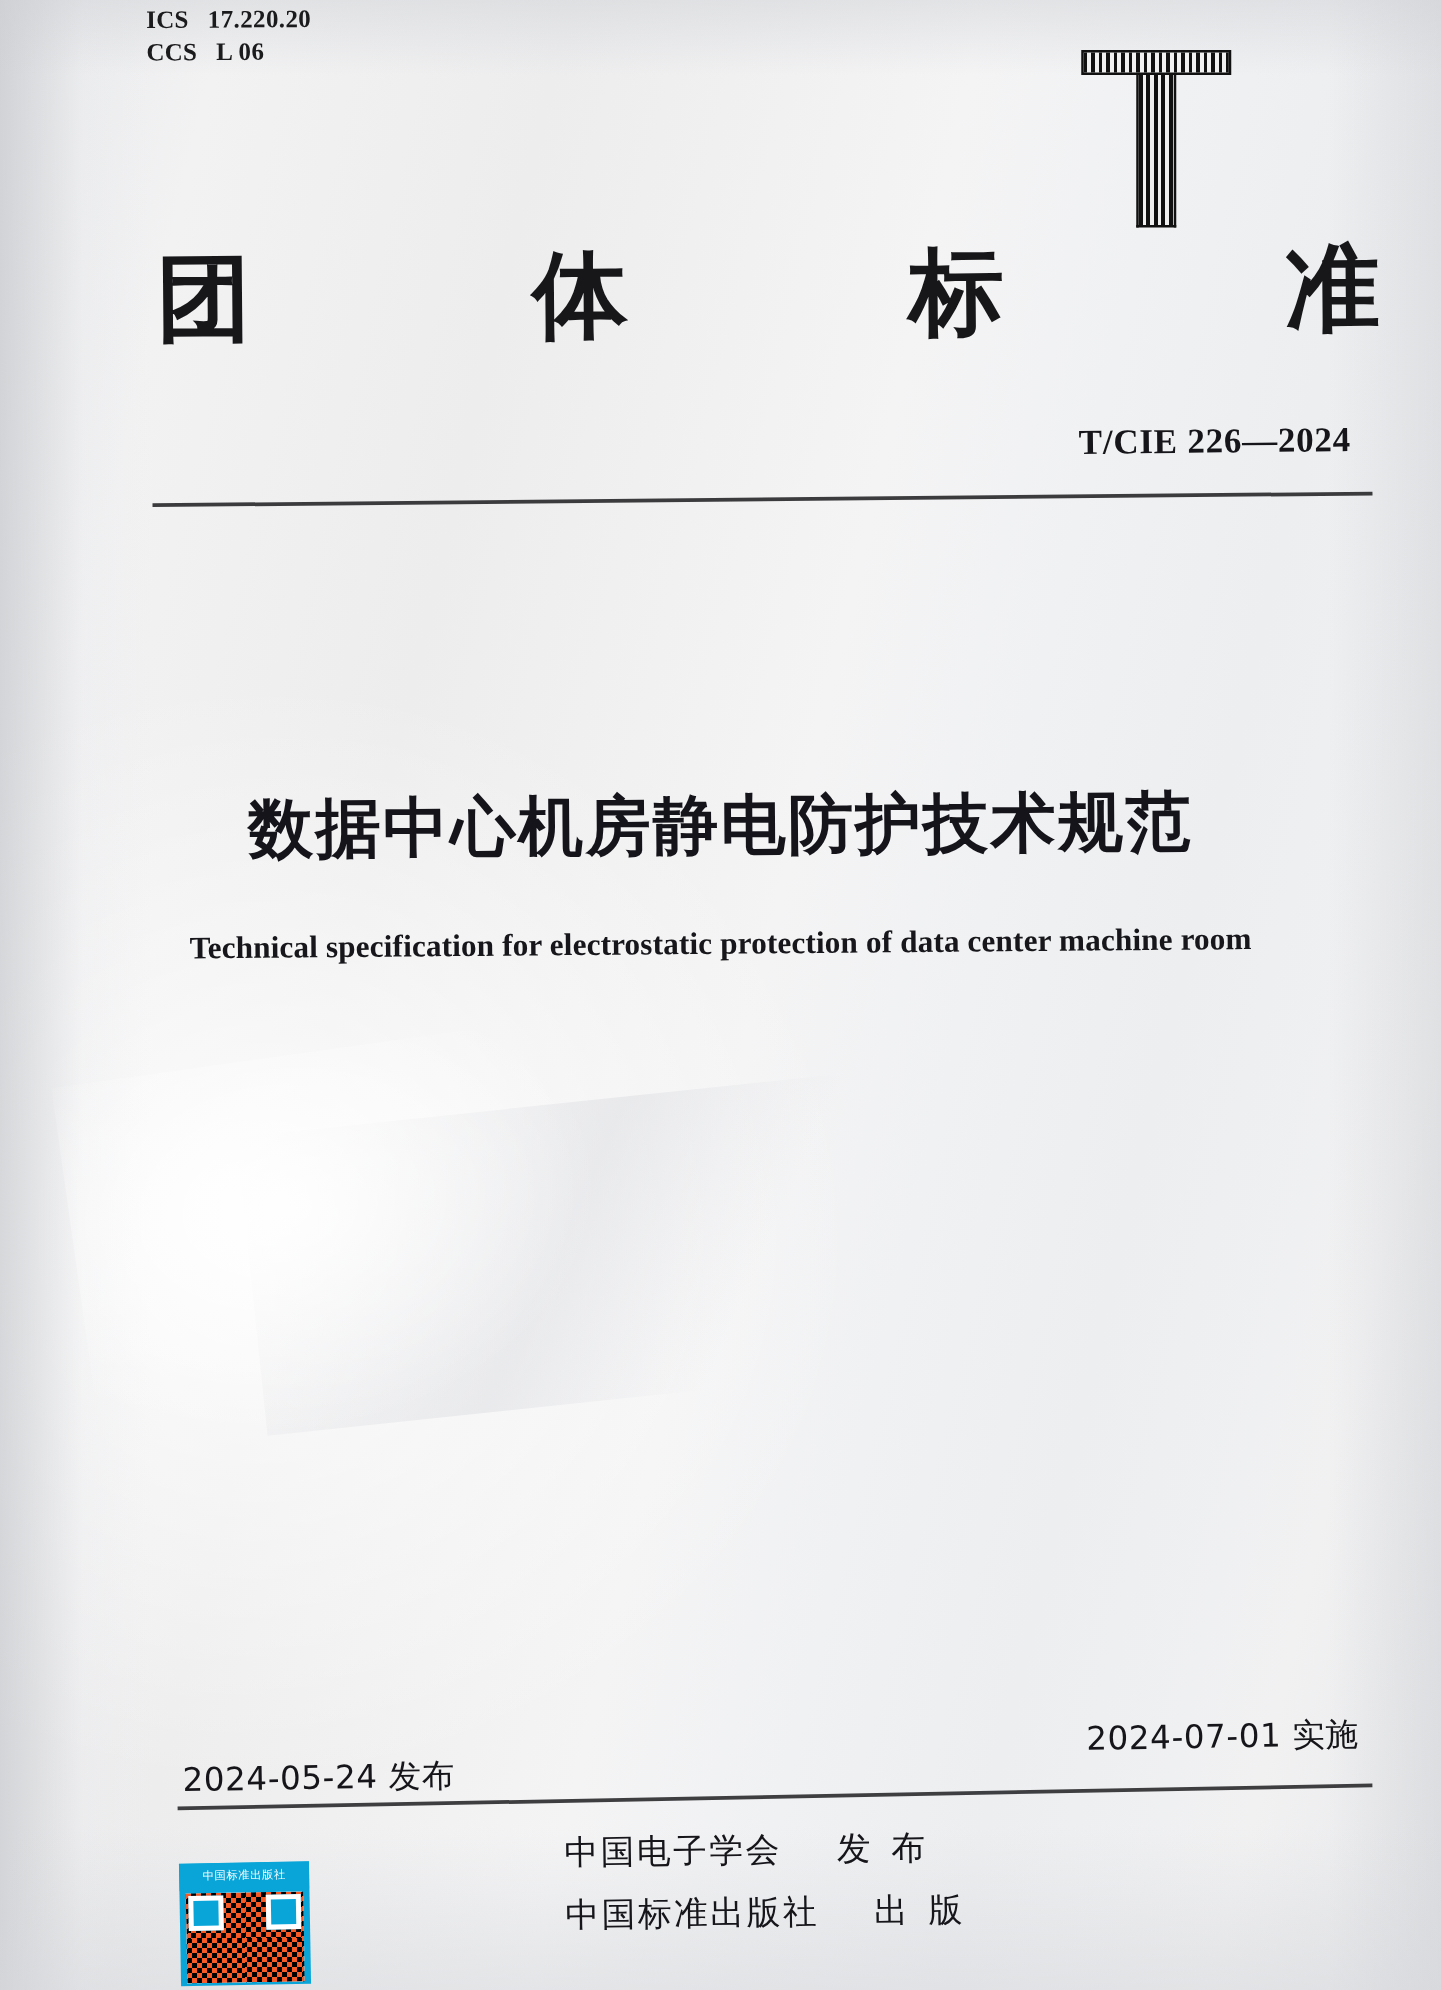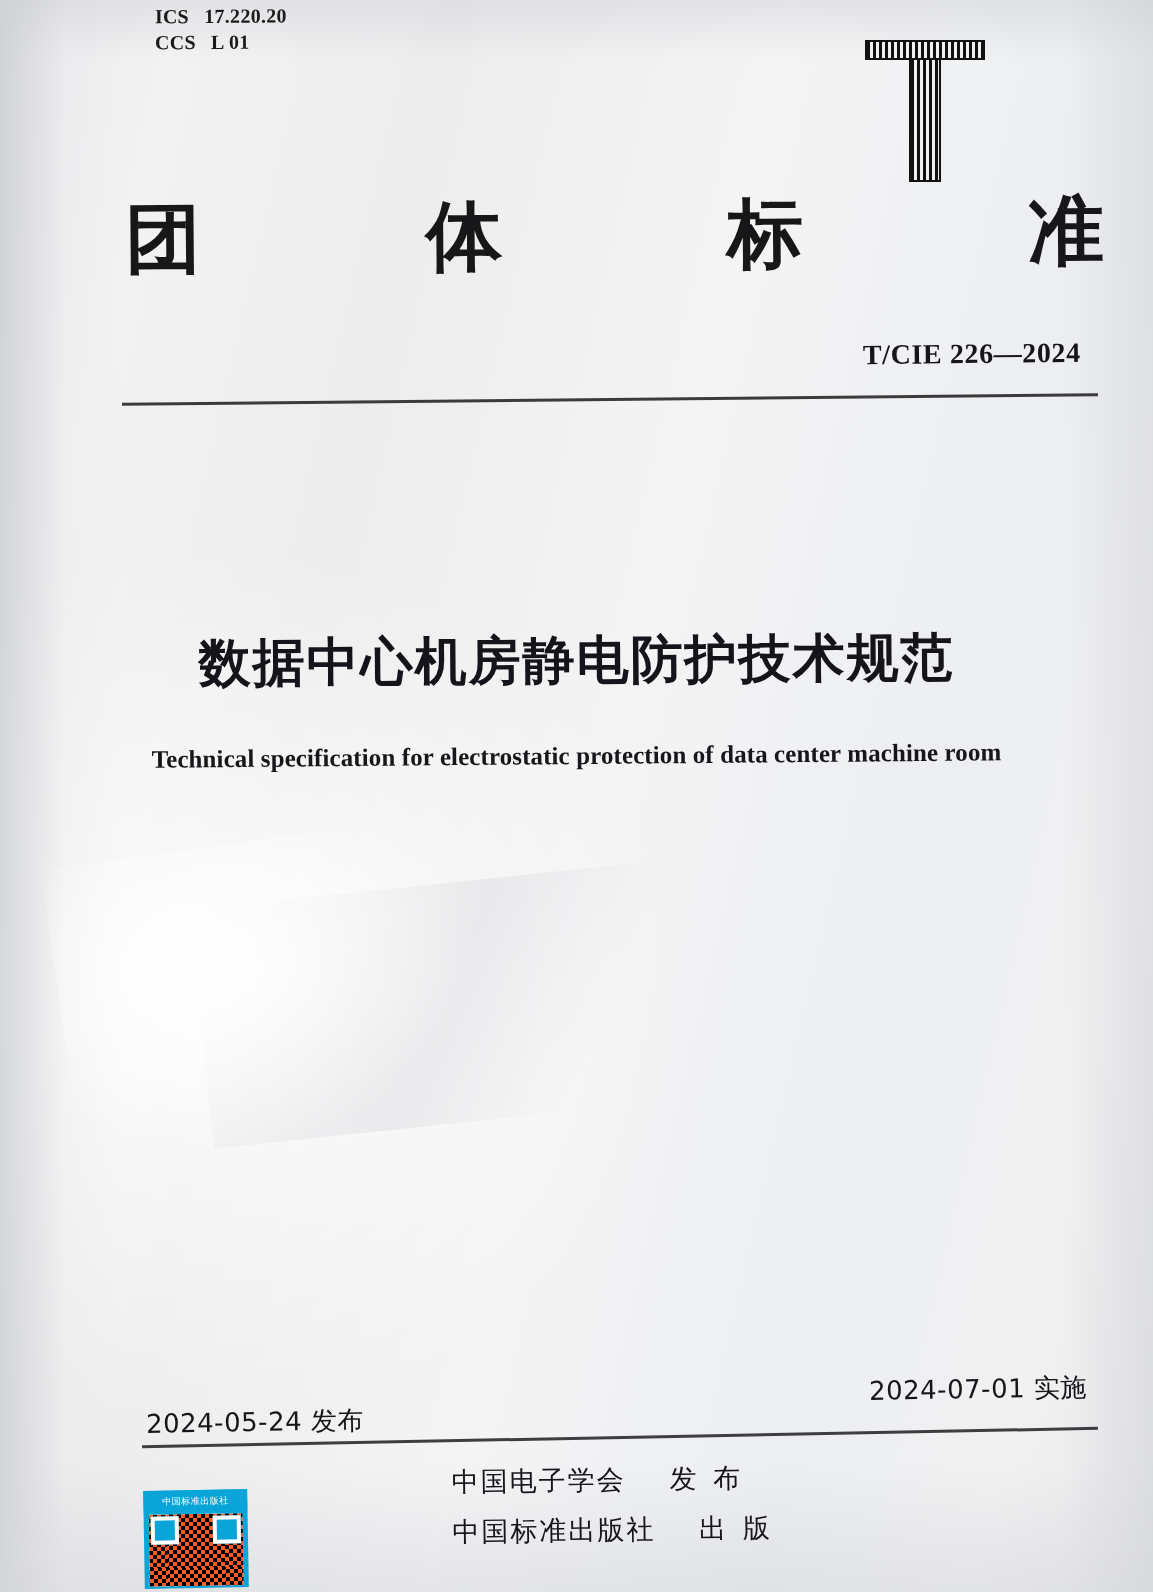--- a/index.html
+++ b/index.html
@@ -57,21 +57,21 @@
     left: 117px;
     top: 4px;
     font-family: "Liberation Serif", serif;
     font-weight: bold;
     font-size: 20px;
     line-height: 1.28;
     color: #1b1b1d;
     letter-spacing: 0.3px;
     transform: rotate(-0.35deg);
   }
-  .ics-block .row { white-space: nowrap; margin-left: 38px; }
+  .ics-block .row { white-space: nowrap; }
   .ics-block .lbl { letter-spacing: 0.2px; }
   .ics-block .val { margin-left: 10px; font-weight: bold; }
 
   
   .tmark {
     position: absolute;
     right: 168px;
     top: 14px;
     width: 120px;
     height: 170px;
@@ -272,21 +272,21 @@
   <div class="shade shade-crease2"></div>
   <div class="shade shade-crease"></div>
 
   <div class="ics-block">
     <div class="row">
       <span class="lbl">ICS</span>
       <span class="val">17.220.20</span>
     </div>
     <div class="row">
       <span class="lbl">CCS</span>
-      <span class="val">L 01</span>
+      <span class="val">L 06</span>
     </div>
   </div>
 
   <div class="tmark" aria-label="T">
     <div class="bar"></div>
     <div class="stem"></div>
   </div>
 
   <div class="tuanti">
     <span>团</span>

